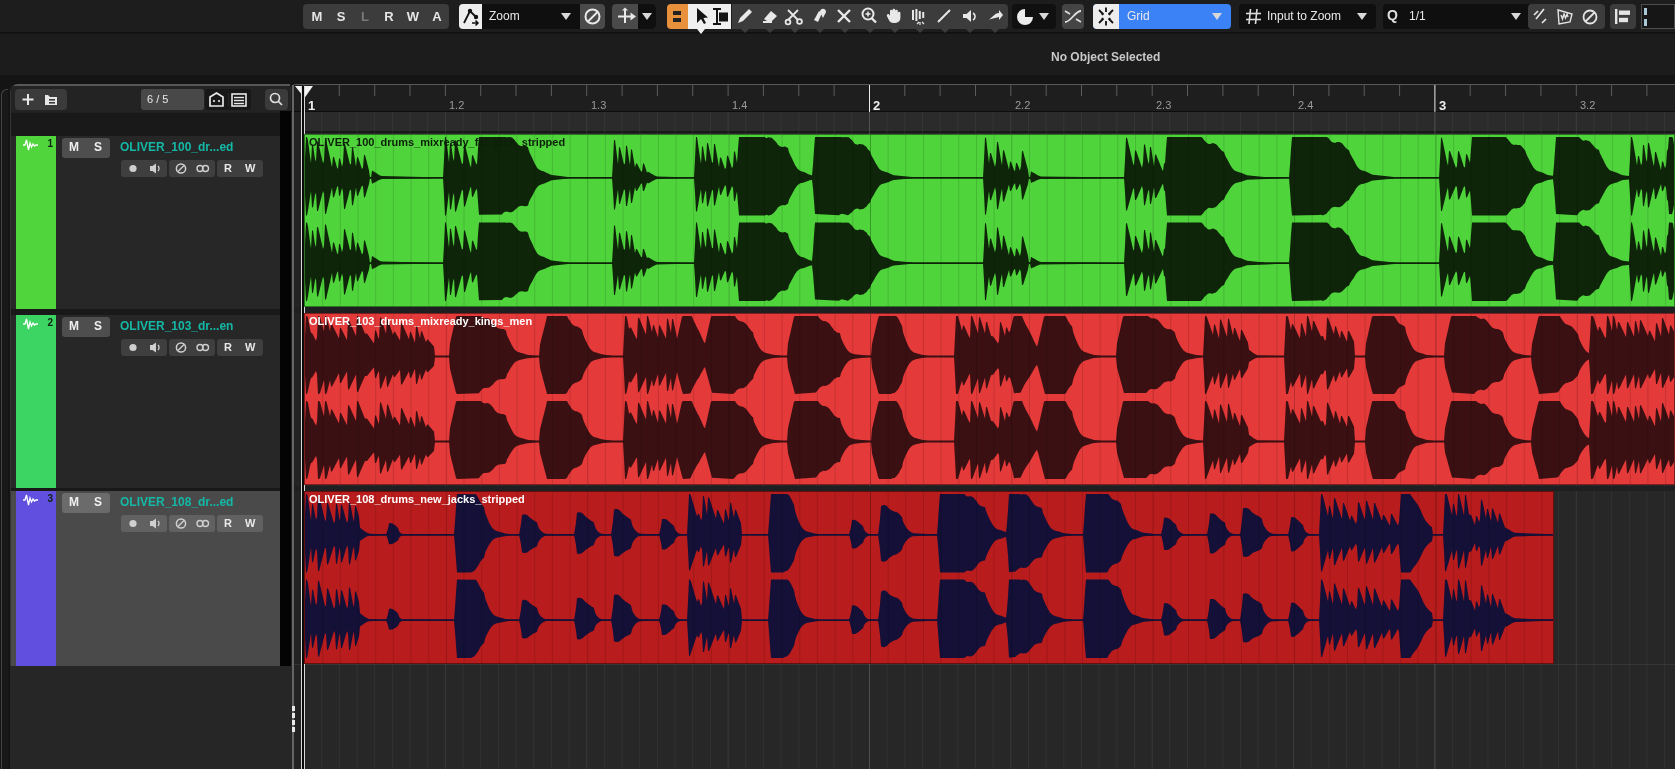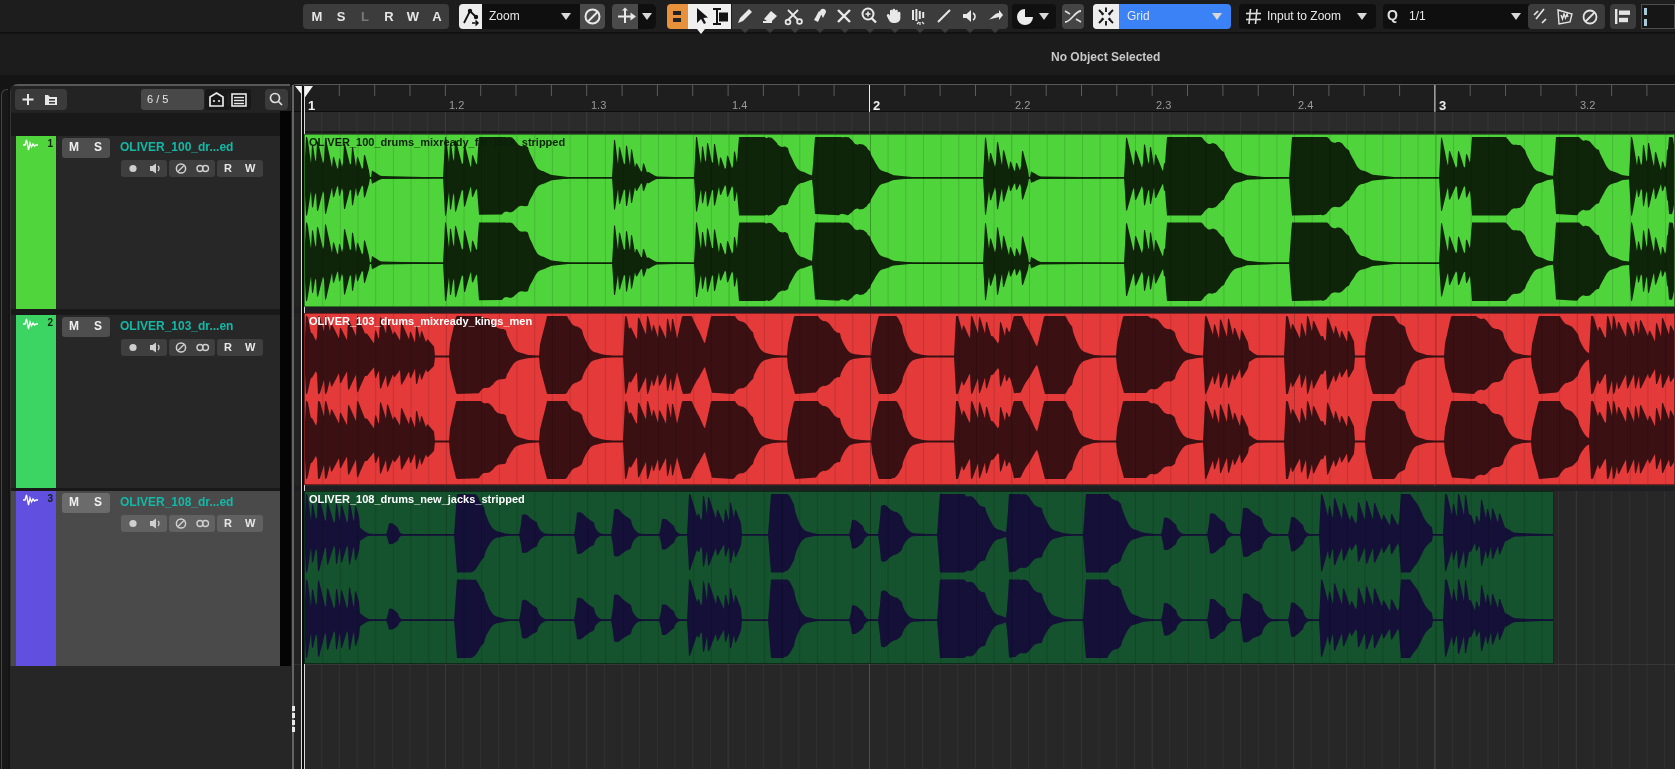--- a/index.html
+++ b/index.html
@@ -566,21 +566,21 @@
         <line x1="1254.6" y1="0" x2="1254.6" y2="170" stroke="rgba(0,0,0,0.13)" stroke-width="1"></line>
         <line x1="1272.3" y1="0" x2="1272.3" y2="170" stroke="rgba(0,0,0,0.19)" stroke-width="1"></line>
         <line x1="1289.9" y1="0" x2="1289.9" y2="170" stroke="rgba(0,0,0,0.13)" stroke-width="1"></line>
         <line x1="1307.6" y1="0" x2="1307.6" y2="170" stroke="rgba(0,0,0,0.13)" stroke-width="1"></line>
         <line x1="1325.3" y1="0" x2="1325.3" y2="170" stroke="rgba(0,0,0,0.13)" stroke-width="1"></line>
         <line x1="1342.9" y1="0" x2="1342.9" y2="170" stroke="rgba(0,0,0,0.13)" stroke-width="1"></line>
         <line x1="1360.6" y1="0" x2="1360.6" y2="170" stroke="rgba(0,0,0,0.13)" stroke-width="1"></line>
 </svg>
   <div class="rname" style="color:#fff">OLIVER_103_drums_mixready_kings_men</div>
 </div>
-<div class="region" style="left:304px;top:491px;width:1250px;height:173px;background:#14532d">
+<div class="region" style="left:304px;top:491px;width:1250px;height:173px;background:#b91c1c">
   <svg width="1250" height="171" style="position:absolute;left:0;top:0">
 <line x1="0" y1="42.8" x2="1250" y2="42.8" stroke="#141038" stroke-width="1.8"></line>
 <line x1="0" y1="128.2" x2="1250" y2="128.2" stroke="#141038" stroke-width="1.8"></line>
 <polygon id="w3" points="0,22.7 1,2.0 2,2.0 3,5.8 4,13.4 5,21.0 6,28.5 7,12.3 8,12.3 9,17.5 10,22.6 11,27.8 12,24.9 13,3.2 14,3.2 15,7.4 16,11.6 17,15.8 18,20.0 19,24.2 20,28.4 21,28.4 22,11.0 23,11.0 24,14.3 25,17.7 26,21.1 27,24.5 28,27.9 29,31.2 30,28.8 31,11.8 32,11.8 33,18.3 34,24.9 35,29.3 36,12.8 37,12.8 38,16.5 39,20.1 40,23.7 41,27.4 42,31.0 43,28.0 44,9.9 45,9.9 46,15.5 47,21.1 48,26.6 49,29.8 50,14.0 51,14.0 52,17.5 53,20.9 54,24.4 55,35.6 56,36.4 57,37.2 58,38.0 59,38.7 60,39.4 61,40.1 62,40.7 63,41.1 64,41.5 65,41.7 81,42.4 82,39.8 83,36.4 84,31.2 86,31.1 87,31.4 88,31.8 89,32.6 90,33.3 91,34.1 92,35.1 93,35.9 94,38.9 95,40.4 96,41.2 97,41.7 98,42.1 149,42.4 150,30.1 151,15.3 152,2.0 171,2.2 172,4.1 173,5.3 174,7.4 175,9.6 176,11.3 177,12.8 178,14.0 179,14.9 180,20.0 181,23.3 182,25.6 183,28.0 184,30.4 185,32.2 186,33.9 187,35.5 188,36.7 189,37.6 190,38.3 191,38.8 192,39.1 193,39.5 194,39.8 195,40.0 196,40.3 197,40.6 198,40.8 199,41.1 200,41.4 205,42.1 206,42.4 214,42.4 215,37.7 216,31.8 217,23.1 218,22.7 219,22.3 220,22.3 221,22.7 222,23.1 223,23.8 224,24.8 225,25.8 226,26.5 227,27.3 228,28.1 229,28.6 230,29.3 231,29.7 232,30.5 233,34.1 234,36.2 235,37.7 236,38.9 237,39.8 238,40.5 239,41.1 240,41.5 241,41.8 269,42.4 270,37.1 271,30.6 272,20.6 273,20.5 274,20.2 275,20.2 276,20.5 277,21.2 278,21.8 279,22.8 280,24.0 281,24.8 282,25.7 283,26.5 284,27.2 285,27.7 286,28.7 287,29.2 288,29.8 289,30.7 290,34.7 291,37.0 292,38.4 293,39.5 294,40.4 295,41.0 296,41.5 297,41.8 298,42.1 306,42.4 307,36.3 308,28.9 309,17.7 310,17.1 312,16.9 313,17.3 314,17.9 315,18.5 316,19.8 317,21.0 318,21.9 319,22.7 320,23.6 321,24.2 322,25.1 323,25.5 324,26.3 325,26.9 326,27.8 327,32.3 328,34.9 329,36.6 330,38.0 331,39.1 332,40.0 333,40.7 334,41.2 335,41.6 336,41.8 354,42.4 355,38.7 356,34.1 357,27.0 360,26.9 361,27.3 362,27.8 363,28.7 364,29.5 365,30.5 366,31.5 367,32.3 368,33.1 369,33.9 370,37.2 371,39.0 372,40.1 373,40.9 374,41.4 375,41.8 376,42.1 382,42.4 383,23.7 384,2.0 385,2.0 386,3.9 387,7.4 388,10.8 389,14.2 390,17.7 391,21.1 392,24.5 393,21.7 394,21.7 395,25.1 396,28.6 397,25.3 398,4.0 399,4.0 400,10.3 401,16.6 402,22.9 403,5.2 404,5.2 405,8.2 406,11.3 407,14.3 408,17.4 409,20.4 410,23.5 411,26.5 412,18.0 413,18.0 414,20.3 415,22.6 416,24.9 417,27.2 418,29.5 419,31.4 420,17.5 421,17.5 422,21.6 423,25.7 424,28.3 425,10.7 426,10.7 427,15.9 428,21.1 429,26.3 430,17.8 431,17.8 432,20.5 433,23.2 434,25.9 435,28.6 436,31.3 437,42.4 463,42.4 464,30.1 465,15.3 466,2.0 482,2.0 483,2.4 484,3.3 485,4.8 486,6.6 487,8.4 488,10.8 489,12.4 490,18.3 491,21.9 492,25.0 493,27.5 494,30.0 495,32.2 496,34.1 497,35.4 498,36.7 499,37.8 500,38.5 501,39.0 502,39.4 503,39.7 504,40.0 505,40.3 506,40.5 507,40.8 508,41.0 509,41.3 510,41.5 513,42.0 514,42.4 544,42.4 545,39.0 546,34.7 547,28.1 548,27.8 550,28.0 551,28.4 552,29.0 553,29.8 554,30.7 555,31.5 556,32.6 557,33.3 558,34.2 559,37.4 560,39.1 561,40.2 562,40.9 563,41.5 564,41.9 565,42.1 573,42.4 574,35.4 575,26.9 576,14.3 577,13.7 578,13.1 580,13.1 581,13.8 582,14.1 583,15.4 584,16.5 585,17.2 586,17.9 587,18.5 588,19.0 589,19.5 591,20.0 592,20.3 593,21.0 594,21.8 595,22.7 596,23.9 597,25.1 598,29.2 599,31.5 600,33.4 601,35.0 602,36.4 603,37.7 604,38.6 605,39.4 606,40.1 607,40.6 608,40.9 609,41.2 632,42.4 633,29.4 634,13.8 635,2.0 659,2.0 660,2.8 661,3.7 662,4.4 666,4.2 667,4.8 668,5.3 669,6.1 670,7.4 671,8.3 672,9.9 673,11.6 674,12.6 675,13.4 676,14.1 677,14.5 678,14.6 679,14.9 680,15.0 681,18.7 682,21.2 683,23.7 684,25.7 685,27.9 686,29.7 687,31.7 688,33.2 689,34.6 690,35.7 691,36.5 692,37.0 693,37.4 694,37.8 695,38.0 696,38.3 697,38.6 698,39.0 699,39.4 700,39.8 701,40.2 702,31.4 703,18.2 704,2.0 715,2.1 716,2.6 717,2.4 718,2.0 721,2.4 722,2.9 723,3.7 724,5.1 725,6.7 726,8.1 727,9.4 728,11.0 729,12.4 730,13.3 731,14.0 732,14.5 733,14.7 734,15.2 735,15.3 736,15.8 737,16.5 738,20.9 739,23.3 740,25.5 741,27.7 742,29.8 743,31.7 744,33.2 745,34.9 746,36.0 747,37.0 748,37.7 749,38.1 750,38.5 751,38.9 753,39.3 754,39.6 755,39.9 756,40.3 757,40.6 758,40.9 759,41.2 767,42.0 768,42.4 778,42.4 779,29.4 780,13.8 781,2.0 803,2.0 804,3.1 805,4.1 806,5.8 807,6.8 808,7.5 809,7.6 810,8.5 811,8.3 812,8.7 813,9.1 814,9.9 815,11.0 816,11.9 817,16.6 818,19.3 819,21.9 820,24.4 821,26.7 822,28.9 823,31.2 824,32.8 825,34.2 826,35.5 827,36.3 828,36.9 829,37.3 830,37.7 831,37.9 832,38.3 833,38.6 834,39.0 835,39.4 836,39.9 837,40.2 838,40.5 839,40.8 848,41.8 849,42.4 856,42.4 857,38.5 858,33.5 859,25.9 860,25.6 862,25.7 863,26.1 864,26.7 865,27.3 866,28.3 867,29.1 868,30.2 869,30.9 870,31.8 871,32.5 872,36.0 873,37.9 874,39.1 875,40.0 876,40.7 877,41.3 878,41.7 879,42.0 902,42.4 903,37.4 904,31.2 905,21.6 908,21.4 909,21.7 910,22.2 911,23.1 912,24.2 913,25.1 914,26.2 915,27.1 916,27.9 917,28.7 918,29.5 919,29.9 920,30.8 921,34.9 922,37.1 923,38.5 924,39.6 925,40.4 926,41.0 927,41.5 928,41.8 929,42.1 935,42.4 936,36.1 937,28.3 938,16.4 939,15.9 941,15.7 942,16.1 943,16.6 944,17.1 945,18.0 946,19.3 947,20.2 948,21.1 949,21.8 950,22.3 951,22.9 952,23.5 953,23.7 954,24.5 955,25.2 956,26.1 957,27.1 958,31.5 959,33.9 960,35.6 961,37.1 962,38.3 963,39.2 964,40.1 965,40.7 966,41.1 967,41.5 968,41.7 983,42.4 984,38.3 985,33.2 986,25.4 987,25.1 989,25.3 990,25.7 991,26.4 992,27.4 993,28.2 994,29.2 995,30.3 996,31.3 997,32.2 998,33.0 999,36.8 1000,38.7 1001,39.9 1002,40.7 1003,41.3 1004,41.7 1005,42.1 1014,42.4 1015,23.7 1016,2.0 1017,2.0 1018,4.4 1019,8.4 1020,12.3 1021,16.2 1022,20.1 1023,24.0 1024,14.0 1025,14.0 1026,18.6 1027,23.3 1028,26.2 1029,6.0 1030,6.0 1031,9.0 1032,12.0 1033,15.0 1034,18.0 1035,20.9 1036,23.9 1037,26.9 1038,10.9 1039,10.9 1040,13.9 1041,16.8 1042,19.8 1043,22.7 1044,25.7 1045,28.7 1046,23.8 1047,23.8 1048,25.8 1049,27.9 1050,29.9 1051,32.0 1052,28.1 1053,10.3 1054,10.3 1055,13.3 1056,16.3 1057,19.3 1058,22.4 1059,25.4 1060,27.5 1061,8.8 1062,8.8 1063,12.0 1064,15.1 1065,18.3 1066,21.4 1067,24.6 1068,27.7 1069,11.1 1070,11.1 1071,13.7 1072,16.2 1073,18.8 1074,21.4 1075,24.0 1076,26.5 1077,29.1 1078,22.9 1079,22.9 1080,24.8 1081,26.6 1082,28.4 1083,30.3 1084,32.1 1085,33.5 1086,22.1 1087,22.1 1088,24.0 1089,26.0 1090,27.9 1091,29.8 1092,31.7 1093,33.6 1094,30.1 1095,15.3 1096,2.0 1105,2.0 1106,3.2 1107,4.8 1108,6.3 1109,7.5 1110,9.0 1111,9.9 1112,11.8 1113,13.1 1114,15.0 1115,17.1 1116,19.2 1117,21.4 1118,23.9 1119,25.8 1120,27.7 1121,29.2 1122,30.5 1123,31.6 1124,32.7 1125,33.7 1126,34.5 1127,35.3 1128,42.4 1138,42.4 1139,22.7 1140,2.0 1141,2.0 1142,2.4 1143,6.5 1144,10.7 1145,14.8 1146,18.9 1147,23.1 1148,11.8 1149,11.8 1150,16.9 1151,21.9 1152,24.1 1153,2.0 1154,2.0 1155,5.9 1156,10.3 1157,14.8 1158,19.3 1159,23.8 1160,3.1 1161,3.1 1162,9.5 1163,16.0 1164,22.4 1165,22.7 1166,22.7 1167,25.3 1168,27.9 1169,30.5 1170,33.1 1171,24.0 1172,24.0 1173,27.1 1174,30.1 1175,27.0 1176,7.7 1177,7.7 1178,12.3 1179,16.8 1180,21.4 1181,25.9 1182,17.0 1183,17.0 1184,21.2 1185,25.4 1186,29.6 1187,16.5 1188,16.5 1189,19.4 1190,22.2 1191,25.0 1192,27.9 1193,30.7 1194,21.5 1195,21.5 1196,24.2 1197,27.0 1198,29.8 1199,32.5 1200,35.6 1201,36.0 1202,36.4 1203,37.0 1204,37.6 1205,38.3 1206,38.9 1207,39.5 1208,40.1 1209,40.5 1210,40.8 1249,42.4 1249,43.0 1210,44.6 1209,44.9 1208,45.3 1207,45.8 1206,46.3 1205,47.0 1204,47.6 1203,48.2 1202,48.7 1201,49.1 1200,49.4 1199,52.3 1198,54.9 1197,57.5 1196,60.1 1195,62.6 1194,62.6 1193,53.9 1192,56.6 1191,59.2 1190,61.8 1189,64.3 1188,66.9 1187,66.8 1186,54.8 1185,58.6 1184,62.3 1183,66.0 1182,66.0 1181,57.9 1180,61.9 1179,65.9 1178,69.8 1177,73.8 1176,73.6 1175,56.6 1174,53.8 1173,56.4 1172,59.0 1171,58.9 1170,51.0 1169,53.2 1168,55.4 1167,57.6 1166,59.7 1164,59.8 1163,65.2 1162,70.5 1161,75.8 1160,75.7 1159,58.4 1158,62.1 1157,65.8 1156,69.4 1155,73.0 1154,76.6 1153,76.6 1152,58.0 1151,59.8 1150,63.9 1149,68.0 1148,68.0 1147,58.8 1146,62.2 1145,65.6 1144,69.0 1143,72.4 1142,75.8 1141,79.3 1140,79.3 1139,59.3 1138,43.0 1128,43.1 1127,49.1 1126,49.9 1125,50.6 1124,51.5 1123,52.4 1122,53.5 1121,54.7 1120,56.1 1119,57.8 1118,59.6 1117,61.8 1116,63.9 1115,65.8 1114,67.8 1113,69.6 1112,70.9 1111,72.8 1110,73.6 1109,75.1 1108,76.3 1107,77.8 1106,79.4 1105,80.5 1096,80.5 1095,68.5 1094,54.6 1093,51.3 1092,53.1 1091,54.9 1090,56.7 1089,58.5 1088,60.2 1087,62.0 1086,61.9 1085,51.4 1084,52.6 1083,54.3 1082,55.9 1081,57.6 1080,59.2 1079,60.9 1078,60.8 1077,55.1 1076,57.4 1075,59.7 1074,61.9 1073,64.2 1072,66.4 1071,68.6 1070,70.7 1069,70.6 1068,55.9 1067,58.6 1066,61.3 1065,64.0 1064,66.6 1063,69.2 1062,71.8 1061,71.7 1060,55.7 1059,57.5 1058,59.9 1057,62.4 1056,64.9 1055,67.3 1054,69.8 1053,69.7 1052,54.8 1051,51.6 1050,53.3 1049,55.0 1048,56.6 1047,58.3 1046,58.3 1045,54.3 1044,56.7 1043,59.1 1042,61.5 1041,63.9 1040,66.3 1039,68.7 1038,68.8 1037,55.7 1036,58.2 1035,60.6 1034,63.1 1033,65.6 1032,68.1 1031,70.7 1030,73.2 1029,73.3 1028,56.5 1027,59.0 1026,63.0 1025,67.0 1024,67.1 1023,58.6 1022,62.0 1021,65.5 1020,68.9 1019,72.4 1018,75.9 1017,79.5 1016,79.6 1015,59.4 1014,43.1 1005,43.4 1004,43.7 1003,44.1 1002,44.6 1001,45.4 1000,46.5 999,48.3 998,51.8 997,52.6 996,53.5 995,54.4 994,55.5 993,56.4 992,57.1 991,58.1 990,58.8 989,59.2 987,59.4 986,59.0 985,51.7 984,46.9 983,43.1 967,43.9 966,44.2 965,44.6 964,45.1 963,45.8 962,46.7 961,47.7 960,49.0 959,50.4 958,52.5 957,56.2 956,57.0 955,57.7 954,58.3 953,58.9 952,59.0 951,59.5 950,59.9 949,60.3 948,60.8 947,61.5 946,62.2 945,63.2 944,63.9 943,64.3 942,64.7 941,64.9 939,64.7 938,64.3 937,54.6 936,48.2 935,43.0 928,43.5 927,43.8 926,44.2 925,44.7 924,45.4 923,46.3 922,47.5 921,49.3 920,52.8 919,53.5 918,54.0 917,54.7 916,55.4 915,56.1 914,56.9 913,57.9 912,58.7 911,59.8 910,60.6 909,61.1 908,61.5 905,61.5 904,53.1 903,47.5 902,43.1 879,43.5 878,43.8 877,44.1 876,44.6 875,45.3 874,46.2 873,47.3 872,49.1 871,52.3 870,52.9 869,53.7 868,54.3 867,55.3 866,56.0 865,56.8 864,57.3 863,57.9 860,58.1 859,57.8 858,51.0 857,46.5 856,43.1 849,43.1 848,43.5 839,44.3 838,44.6 837,44.8 836,45.1 835,45.5 834,45.8 833,46.1 832,46.4 831,46.7 830,46.9 829,47.2 828,47.5 827,48.0 826,48.7 825,49.7 824,50.9 823,52.2 822,54.1 821,55.9 820,57.8 819,59.9 818,62.1 817,64.4 816,68.3 815,69.2 814,70.2 813,70.9 812,71.4 811,71.8 810,71.7 809,72.6 808,72.8 807,73.6 806,74.6 805,76.1 804,77.1 803,79.2 802,80.5 781,80.5 780,69.8 779,55.2 778,43.1 768,43.1 767,43.5 759,44.2 758,44.5 757,44.7 756,45.0 755,45.3 754,45.6 753,45.8 751,46.2 750,46.5 749,46.8 748,47.2 747,47.8 746,48.7 745,49.5 744,51.0 743,52.3 742,53.9 741,55.6 740,57.4 739,59.2 738,61.2 737,64.9 736,65.4 735,65.7 734,65.7 733,66.0 732,66.2 731,66.5 730,67.0 729,67.7 728,68.8 727,70.1 726,71.1 725,72.2 724,73.5 723,74.6 722,75.3 721,75.7 718,76.1 717,75.7 716,75.6 715,76.0 714,76.5 713,77.3 712,77.8 711,79.3 710,79.6 704,80.3 703,63.6 702,52.4 701,44.9 700,45.3 699,45.6 698,46.0 697,46.3 696,46.7 694,47.1 693,47.5 692,47.8 691,48.3 690,49.0 689,50.0 688,51.4 687,52.7 686,54.6 685,56.3 684,58.3 683,60.2 682,62.5 681,64.9 680,68.4 679,68.5 678,68.8 677,69.0 676,69.4 675,70.1 674,70.9 673,71.9 672,73.5 671,75.1 670,75.9 669,77.2 668,77.9 667,78.4 666,78.9 662,78.6 661,79.3 660,80.0 659,80.5 635,80.5 634,67.4 633,54.1 632,43.1 608,44.2 607,44.5 606,44.9 605,45.5 604,46.2 603,47.0 602,48.0 601,49.2 600,50.6 599,52.2 598,54.2 597,57.6 596,58.8 595,59.8 594,60.6 593,61.4 592,62.1 591,62.5 590,62.7 589,63.0 588,63.5 587,64.1 586,64.7 585,65.4 584,66.1 583,67.2 582,68.4 581,68.8 580,69.5 579,69.8 578,69.7 577,69.3 576,68.8 575,57.4 574,49.5 573,43.1 565,43.3 564,43.6 563,43.9 562,44.4 561,45.2 560,46.2 559,47.7 558,50.8 557,51.6 556,52.3 555,53.3 554,54.0 553,54.8 552,55.5 551,56.1 550,56.4 548,56.6 547,56.3 546,50.2 545,46.2 544,43.1 514,43.0 513,43.4 504,45.0 503,45.3 502,45.5 501,45.8 500,46.3 499,46.9 498,47.7 497,48.8 496,50.0 495,51.5 494,53.4 493,55.5 492,57.7 491,60.3 490,63.4 489,68.5 488,70.0 487,72.1 486,73.8 485,75.5 484,76.9 483,77.8 482,79.0 481,79.1 480,79.5 479,79.9 478,80.5 466,80.5 465,68.2 464,54.5 463,43.1 437,43.1 436,53.1 435,55.5 434,57.9 433,60.3 432,62.7 431,65.0 430,64.9 429,57.3 428,61.8 427,66.3 426,70.7 425,70.6 424,55.2 423,57.5 422,60.9 421,64.4 420,64.3 419,52.4 418,54.0 417,55.9 416,57.8 415,59.6 414,61.5 413,63.3 412,63.3 411,56.2 410,58.6 409,61.1 408,63.6 407,66.1 406,68.5 405,71.0 404,73.5 403,73.4 402,59.0 401,64.1 400,69.3 399,74.4 398,74.4 397,57.0 396,54.4 395,57.2 394,60.0 393,60.0 392,57.8 391,60.6 390,63.5 389,66.4 388,69.3 387,72.3 386,75.2 385,78.2 384,78.4 383,58.8 382,43.1 376,43.3 375,43.5 374,43.9 373,44.4 372,45.1 371,46.1 370,47.7 369,50.7 368,51.4 367,52.1 366,52.9 365,53.9 364,54.8 363,55.6 362,56.5 361,57.0 360,57.4 357,57.4 356,50.8 355,46.5 354,43.1 335,43.8 334,44.2 333,44.6 332,45.3 331,46.0 330,47.1 329,48.4 328,49.8 327,52.2 326,56.1 325,56.9 324,57.4 323,58.1 322,58.3 321,59.1 320,59.6 319,60.2 318,60.9 317,61.6 316,62.5 315,63.6 314,64.0 313,64.4 310,64.3 309,63.8 308,54.4 307,48.1 306,43.0 297,43.5 296,43.8 295,44.2 294,44.7 293,45.4 292,46.3 291,47.5 290,49.3 289,52.6 288,53.4 287,53.9 286,54.3 285,55.1 284,55.6 283,56.2 282,56.9 281,57.7 280,58.4 279,59.5 278,60.3 277,61.0 276,61.6 275,61.9 272,61.8 271,53.2 270,47.6 269,43.1 241,43.6 240,43.9 239,44.3 238,44.9 237,45.5 236,46.4 235,47.5 234,48.9 233,50.8 232,54.2 231,54.9 230,55.2 229,55.8 228,56.3 227,57.0 226,57.7 225,58.2 224,59.1 223,60.0 222,60.6 221,60.8 220,61.1 219,61.1 218,60.7 217,60.2 216,52.5 215,47.2 214,43.1 206,43.1 205,43.3 193,45.4 192,45.7 191,45.9 190,46.4 189,46.9 188,47.7 187,48.7 186,50.0 185,51.4 184,52.9 183,54.8 182,56.8 181,58.7 180,61.4 179,65.7 178,66.5 177,67.5 176,68.8 175,70.3 174,72.2 173,74.1 172,75.2 171,76.9 170,78.0 169,78.9 168,79.6 167,79.9 166,80.4 165,80.2 164,80.5 152,80.5 151,67.7 150,54.3 149,43.1 98,43.3 97,43.6 96,44.1 95,44.7 94,46.0 93,48.5 92,49.1 91,49.9 90,50.6 89,51.1 88,51.8 87,52.1 84,52.2 83,47.9 82,45.1 81,43.0 64,43.8 63,44.1 62,44.5 61,45.0 60,45.6 59,46.2 58,46.9 57,47.6 56,48.3 55,49.0 54,58.8 53,61.9 52,65.1 51,68.3 50,68.4 49,54.3 48,57.2 47,62.3 46,67.4 45,72.5 44,72.6 43,56.2 42,53.5 41,56.9 40,60.3 39,63.7 38,67.1 37,70.5 36,70.6 35,55.3 34,59.4 33,65.6 32,71.7 31,71.8 30,55.8 29,53.6 28,56.7 27,59.9 26,63.1 25,66.2 24,69.4 23,72.5 22,72.5 21,56.1 20,56.1 19,60.0 18,63.9 17,67.8 16,71.6 15,75.4 14,79.2 13,79.1 12,59.1 11,56.4 10,61.1 9,65.7 8,70.3 7,70.2 6,55.5 5,62.3 4,68.9 3,75.5 2,80.5 1,80.5 0,60.3" fill="#141038"></polygon>
 <use href="#w3" y="85.5"></use>
 <line x1="17.7" y1="0" x2="17.7" y2="171" stroke="rgba(0,0,0,0.13)" stroke-width="1"></line>
         <line x1="35.3" y1="0" x2="35.3" y2="171" stroke="rgba(0,0,0,0.13)" stroke-width="1"></line>
         <line x1="53.0" y1="0" x2="53.0" y2="171" stroke="rgba(0,0,0,0.13)" stroke-width="1"></line>
         <line x1="70.7" y1="0" x2="70.7" y2="171" stroke="rgba(0,0,0,0.13)" stroke-width="1"></line>
         <line x1="88.4" y1="0" x2="88.4" y2="171" stroke="rgba(0,0,0,0.13)" stroke-width="1"></line>

